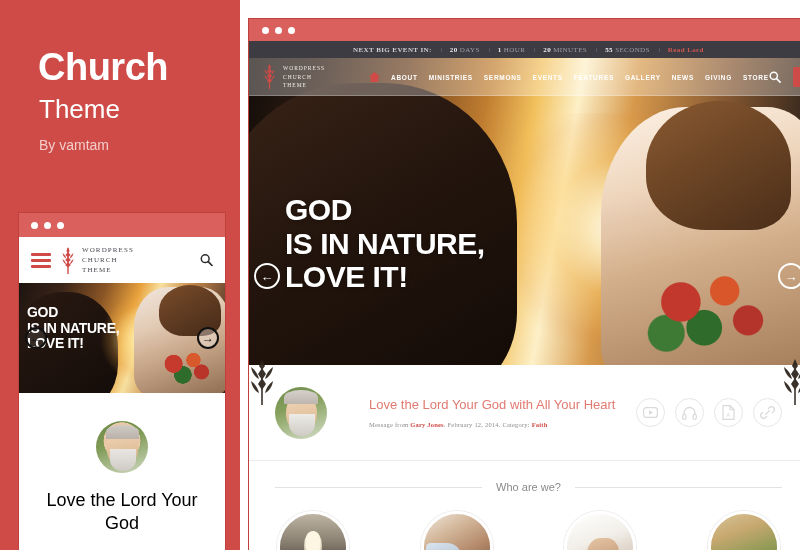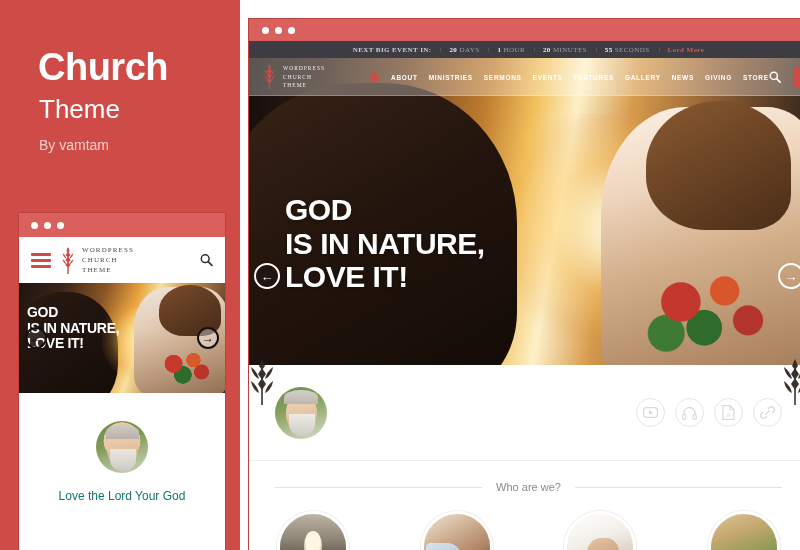--- a/index.html
+++ b/index.html
@@ -127,21 +127,21 @@
     position:absolute; left:26%; top:54%; width:50%; height:42%;
     border-radius:0 0 50% 50%;
     background: linear-gradient(180deg,#e9e6e2,#cfcac4);
   }
   #mobile-avatar .hairm {
     position:absolute; left:20%; top:8%; width:62%; height:26%;
     border-radius:50% 50% 0 0;
     background: linear-gradient(180deg,#cfcac4,#b9b2ab);
   }
   #mobile-post-title {
-    margin-top: 16px; font-size: 12px; color:#0f766e;
+    margin-top: 16px; font-size: 18px; color:#000000;
     font-weight: 400; line-height: 1.25; padding: 0 14px;
   }
 
   
   #browser {
     position:absolute; left: 248px; top: 18px;
     width: 560px; height: 532px;
     background:#fff; overflow:hidden;
     border-top: 1px solid #c0403c;
     border-left: 1px solid #c0403c;
@@ -432,21 +432,21 @@
         <span class="unit">HOUR</span>
       </span>
       <span class="seg">
         <span class="num">20</span>
         <span class="unit">MINUTES</span>
       </span>
       <span class="seg">
         <span class="num">55</span>
         <span class="unit">SECONDS</span>
       </span>
-      <span class="seg readmore">Lord More</span>
+      <span class="seg readmore">Read Lord</span>
     </div>
 
     <div id="hero">
       <span class="man"></span>
       <span class="sun"></span>
       <span class="woman"></span>
       <span class="woman-hair"></span>
       <span class="bouquet"></span>
 
       <div class="navbar">
@@ -536,20 +536,26 @@
         </g>
       </svg>
     </span>
 
     <div id="sermon">
       <div id="sermon-avatar">
         <span class="face"></span>
         <span class="hairm"></span>
         <span class="beard"></span>
       </div>
+      <div id="sermon-text">
+        <div id="sermon-title">Love the Lord Your God with All Your Heart</div>
+        <div id="sermon-meta">
+          <span>Message from </span><span class="hl">Gary Jones</span><span>. February 12, 2014. Category: </span><span class="hl">Faith</span>
+        </div>
+      </div>
       <div id="sermon-icons">
         <span class="circ-icon">
           <svg width="15" height="11" viewBox="0 0 15 11">
             <rect x="0.6" y="0.6" width="13.8" height="9.8" rx="2.6" fill="none" stroke="#d9d9d9" stroke-width="1.2"></rect>
             <path d="M6 3.2 L10 5.5 L6 7.8 Z" fill="#d9d9d9"></path>
           </svg>
         </span>
         <span class="circ-icon">
           <svg width="15" height="14" viewBox="0 0 15 14">
             <path d="M2 9 V7 A5.5 5.5 0 0 1 13 7 V9" fill="none" stroke="#d9d9d9" stroke-width="1.3"></path>

